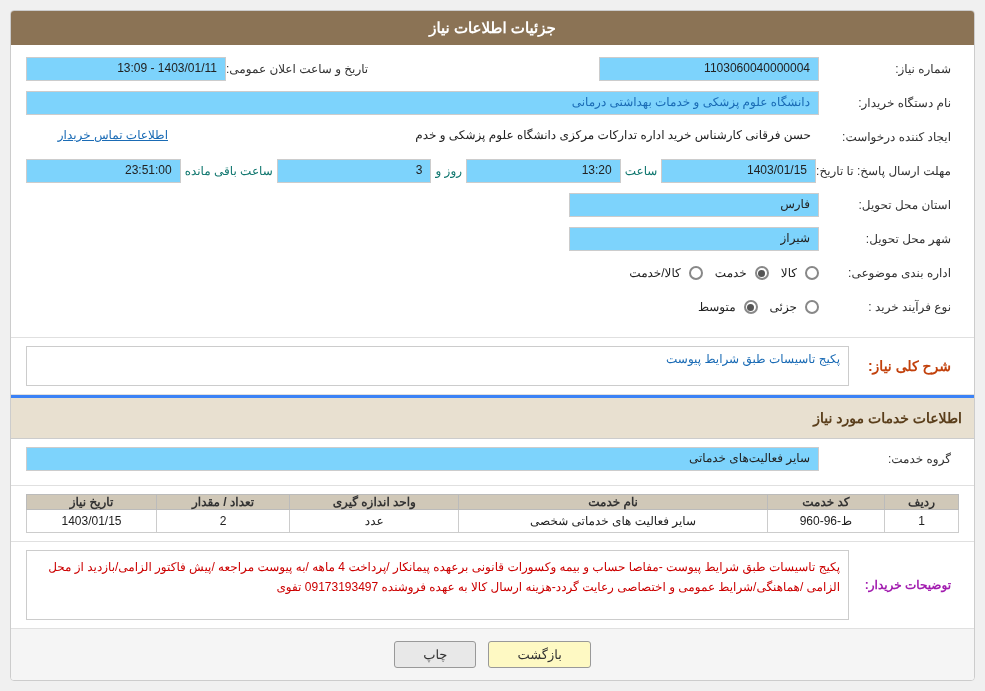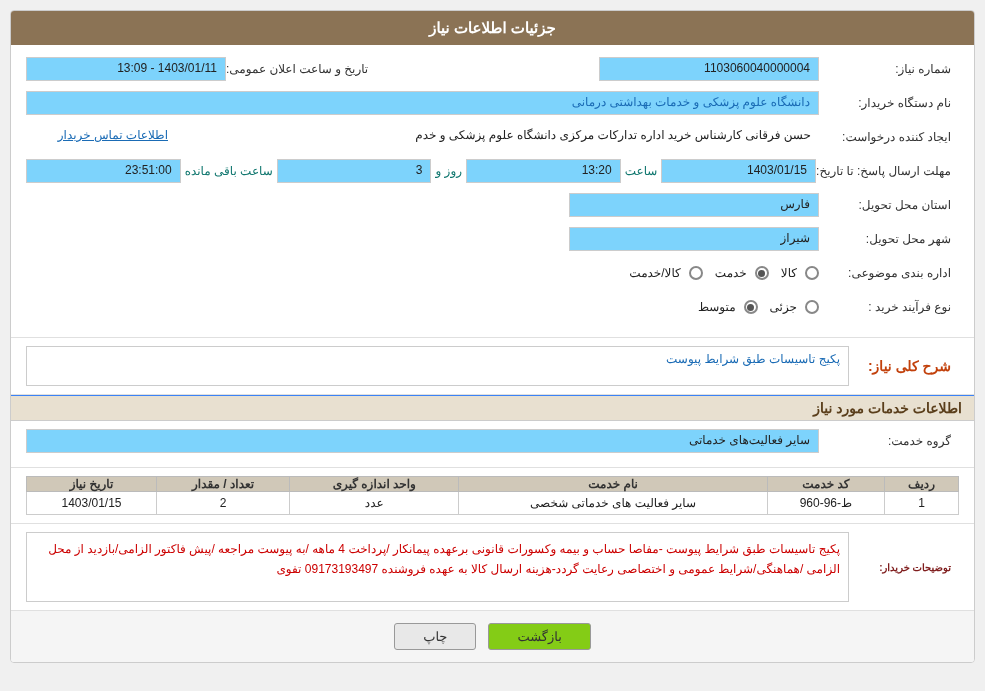--- a/index.html
+++ b/index.html
@@ -117,24 +117,24 @@
       flex: 1;
     }
     .process-text {
       font-size: 12px;
       color: #333;
     }
     .section-sub-header {
       background: #e8e0d0;
       color: #5a3e1b;
       text-align: right;
-      padding: 4px 12px;
+      padding: 12px 12px;
       font-size: 14px;
       font-weight: bold;
-      border-top: 1px solid #3b82f6;
+      border-top: 3px solid #3b82f6;
       border-bottom: 1px solid #ccc;
     }
     .sharh-section {
       padding: 8px 15px;
       border-bottom: 1px solid #e0e0e0;
     }
     .sharh-label {
       color: #c2410c;
       font-size: 14px;
       font-weight: bold;
@@ -182,22 +182,22 @@
       border: 1px solid #ccc;
       padding: 4px 8px;
       text-align: center;
       background: #fff;
     }
     .tawzihat-section {
       padding: 8px 15px;
       border-bottom: 1px solid #e0e0e0;
     }
     .tawzihat-label {
-      color: #7f1d1d;
-      font-size: 10px;
+      color: #a21caf;
+      font-size: 12px;
       font-weight: bold;
       min-width: 110px;
       text-align: right;
       padding-right: 8px;
       flex-shrink: 0;
     }
     .tawzihat-box {
       flex: 1;
       border: 1px solid #ccc;
       background: #fff;
@@ -221,21 +221,21 @@
       border: 1px solid #999;
       border-radius: 3px;
       cursor: pointer;
       background: #f0f0f0;
     }
     .btn-print {
       background: #e8e8e8;
       color: #333;
     }
     .btn-back {
-      background: #84cc16;
+      background: #fef9c3;
       color: #333;
     }
     .watermark-area {
       position: relative;
     }
     .flex-row {
       display: flex;
       align-items: center;
     }
   </style>

